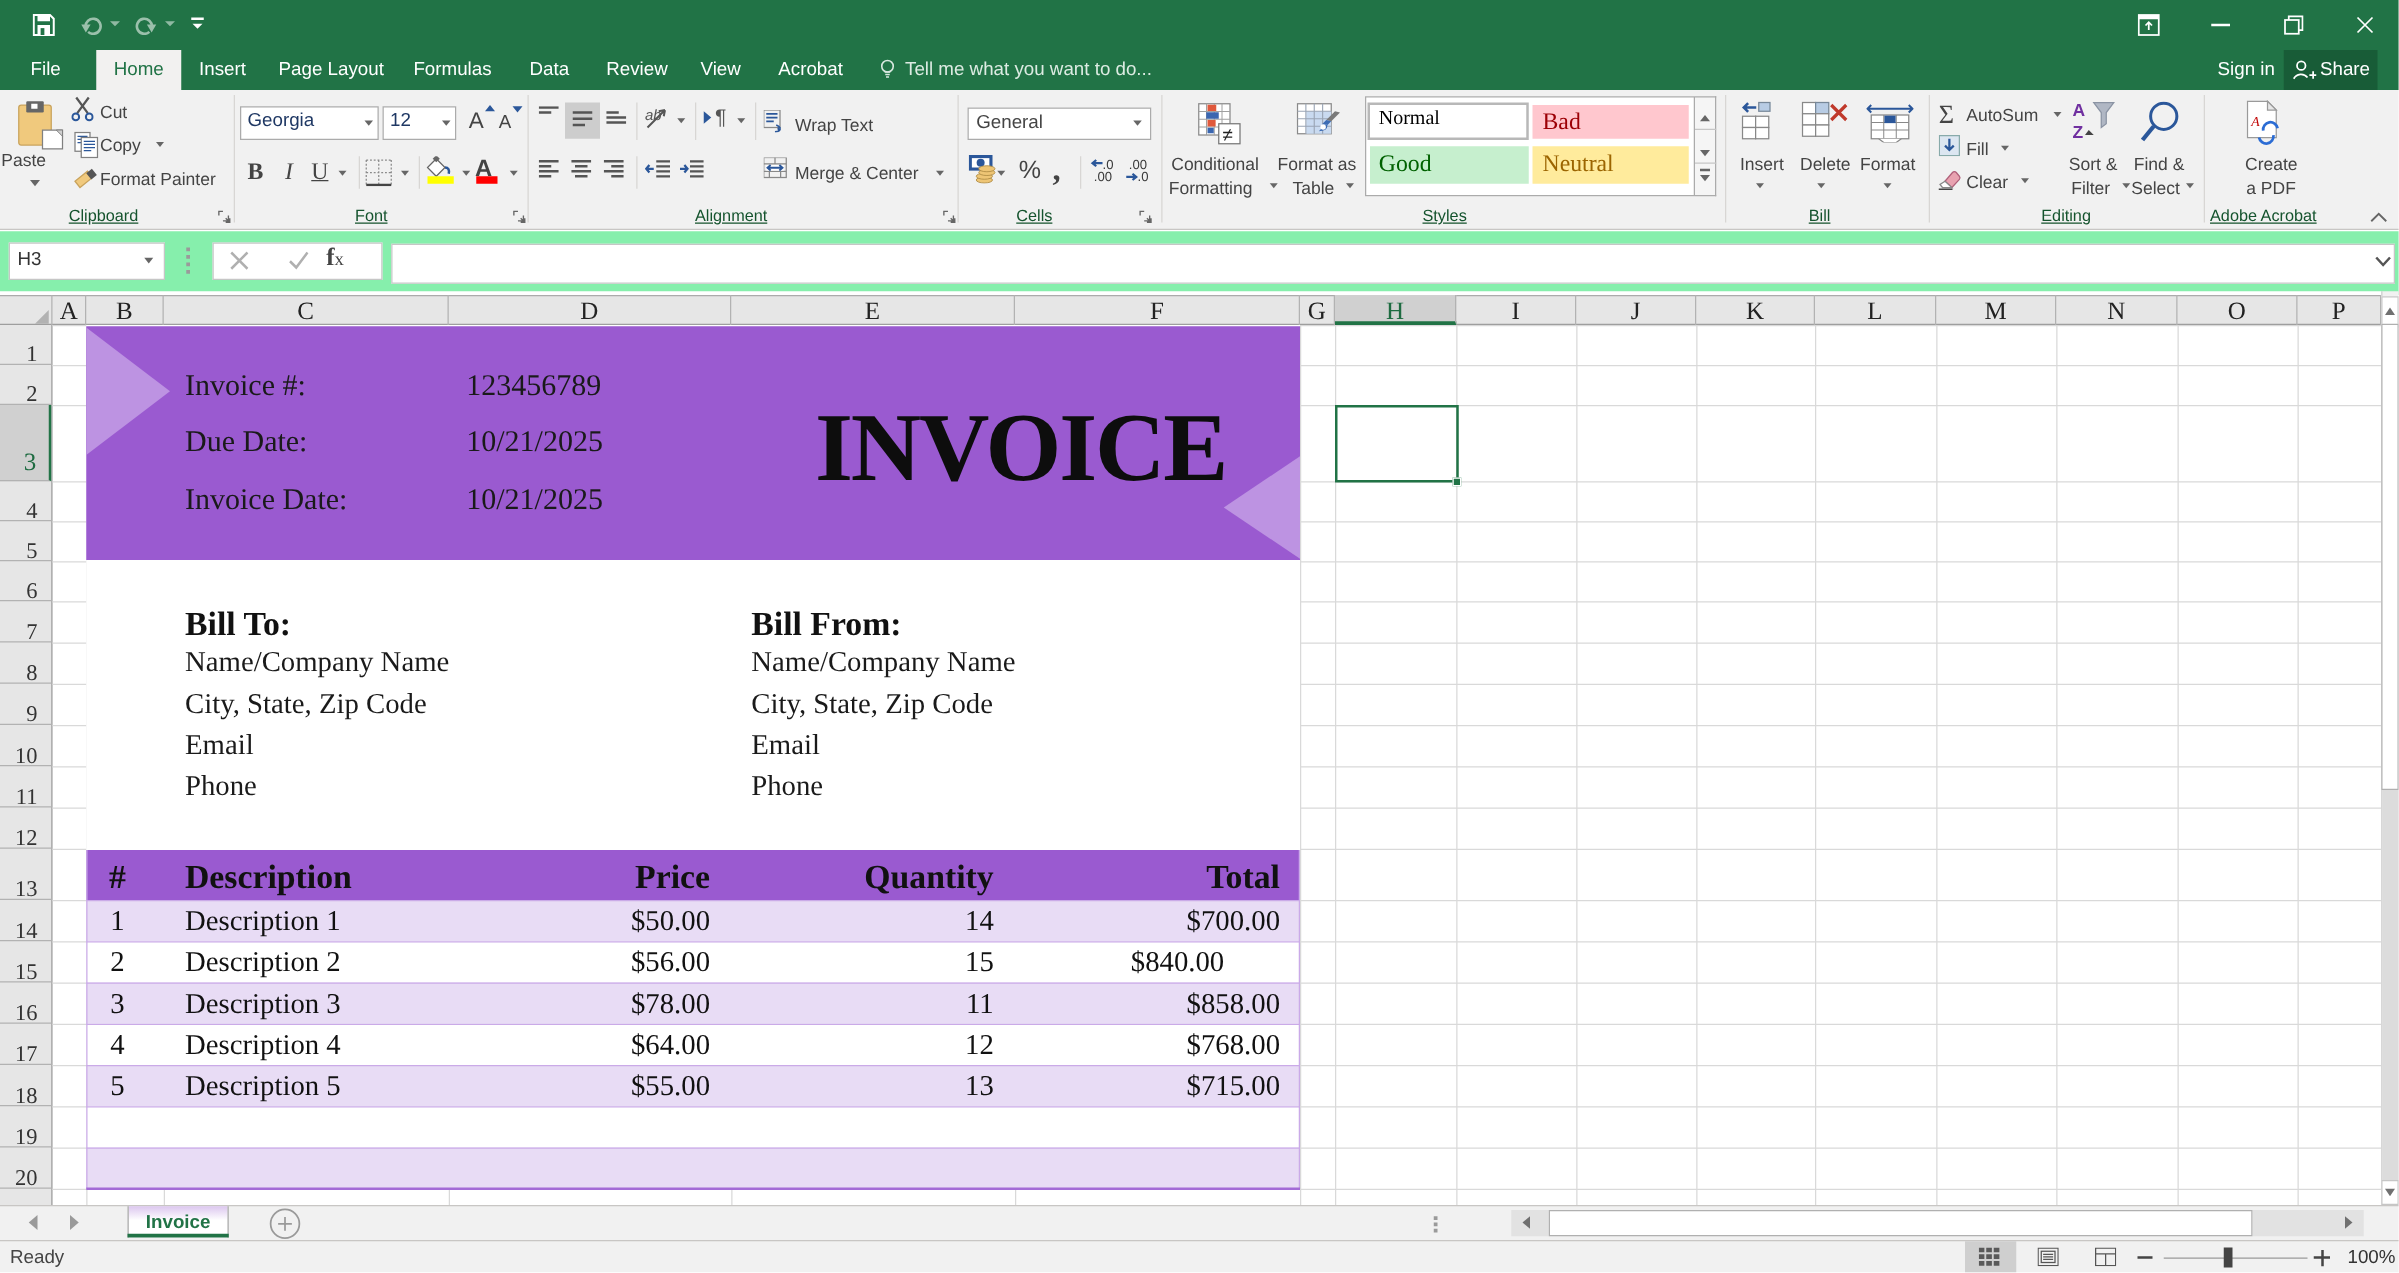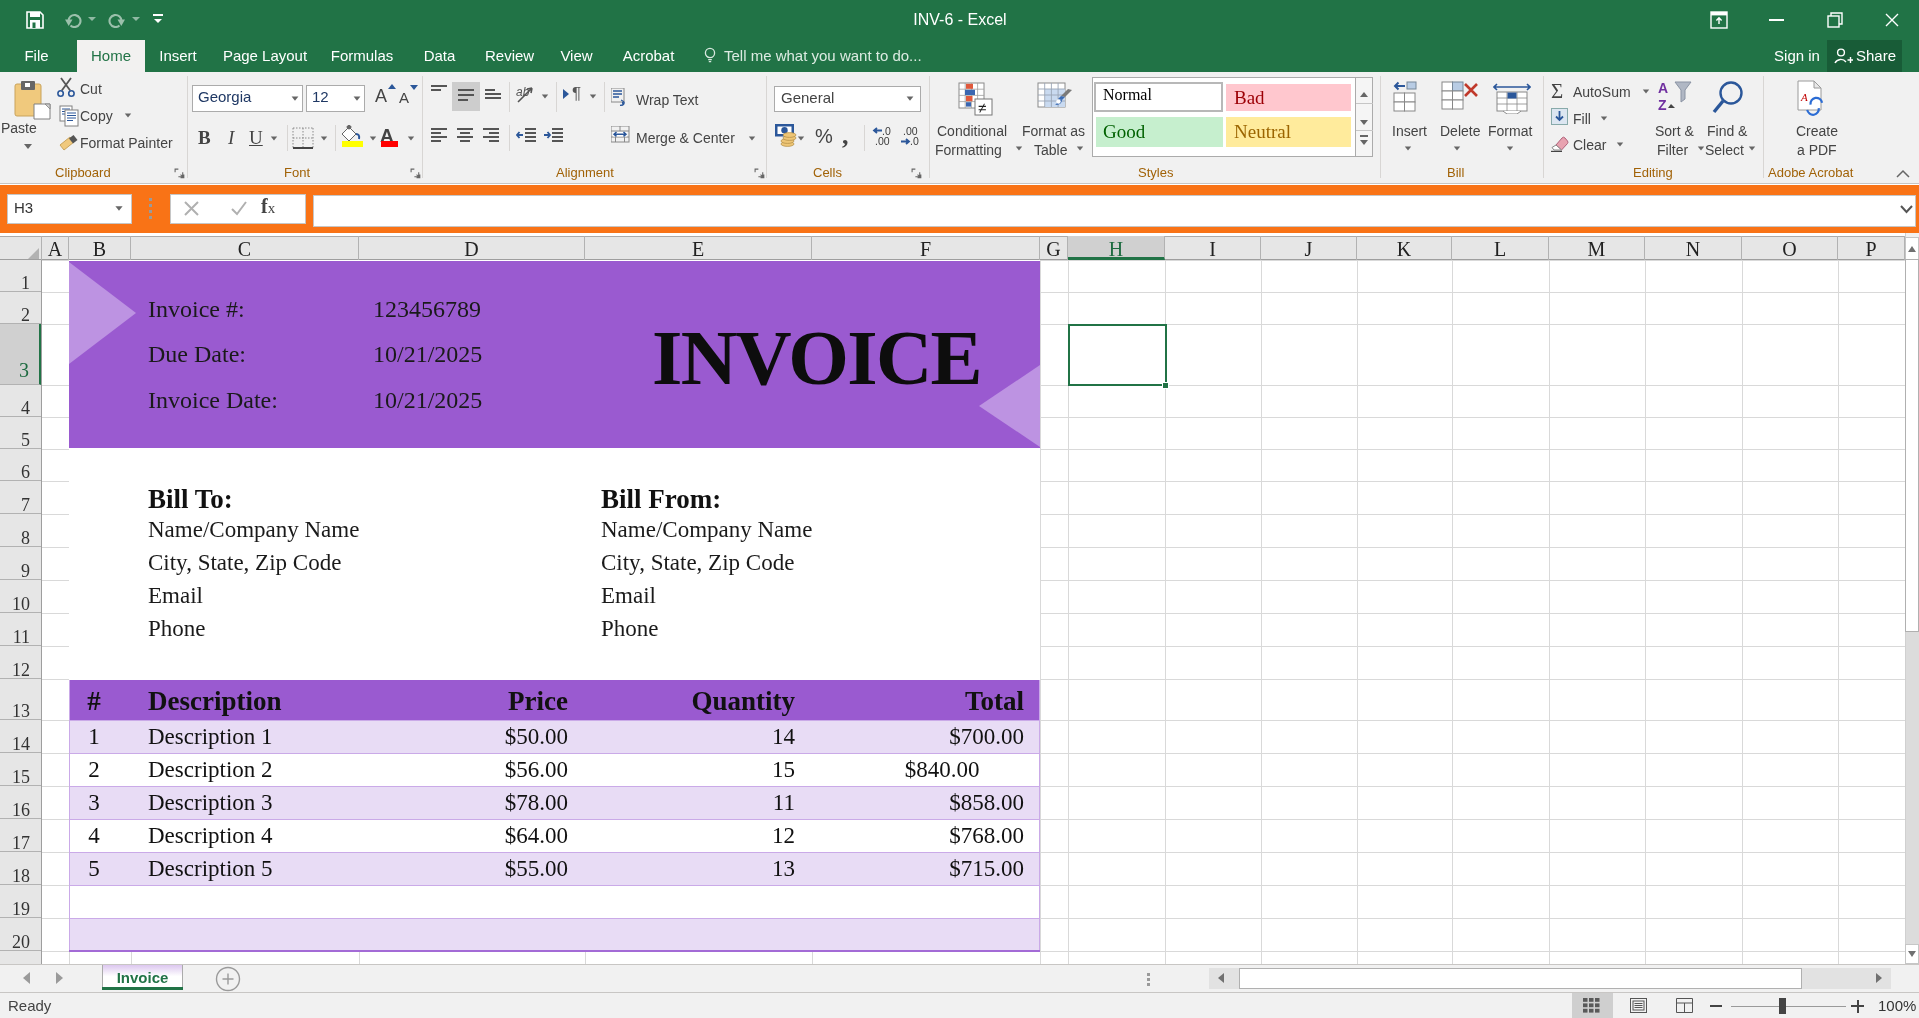--- a/index.html
+++ b/index.html
@@ -7,27 +7,27 @@
 body { font-family:"Liberation Sans", sans-serif; position:relative; background:#fff; }
 .abs { position:absolute; }
 
 #titlebar { position:absolute; left:0; top:0; width:1919px; height:40px; background:#217346; }
 #tabrow { position:absolute; left:0; top:40px; width:1919px; height:32px; background:#217346; }
 .tab { position:absolute; top:0; height:32px; line-height:32px; color:#fff; font-size:15px; text-align:center; }
 #hometab { position:absolute; left:77px; top:0; width:68px; height:32px; background:#f2f1f0; color:#217346; font-size:15px; text-align:center; line-height:32px; }
 
 #ribbon { position:absolute; left:0; top:72px; width:1919px; height:112px; background:#f1f1f1; border-bottom:1px solid #c8c6c4; }
 .rlabel { position:absolute; color:#444; font-size:14px; white-space:nowrap; }
-.glabel { position:absolute; color:#a16207; font-size:13px; white-space:nowrap; top:93px; }
+.glabel { position:absolute; color:#14532d; font-size:13px; white-space:nowrap; top:93px;text-decoration:underline; }
 .gsep { position:absolute; top:4px; width:1px; height:102px; background:#d8d6d4; }
 .combo { position:absolute; background:#fff; border:1px solid #ababab; }
 .carr { position:absolute; width:0; height:0; border-left:4px solid transparent; border-right:4px solid transparent; border-top:5px solid #666; }
 .launch { position:absolute; width:12px; height:12px; }
 
-#fbar { position:absolute; left:0; top:185px; width:1919px; height:51px; background:#f97316; }
+#fbar { position:absolute; left:0; top:185px; width:1919px; height:51px; background:#86efac; }
 
 #grid { position:absolute; left:0; top:233px; width:1905px; height:731px; background:#fff; }
 .gl { position:absolute; background:#d9d9d9; }
 .hdr { position:absolute; background:#e6e6e6; }
 .serif { font-family:"Liberation Serif", serif; }
 
 #sheetbar { position:absolute; left:0; top:964px; width:1919px; height:28px; background:#f1f1f1; border-top:1px solid #c8c6c4;}
 #statusbar { position:absolute; left:0; top:992px; width:1919px; height:26px; background:#f1f1f1; border-top:1px solid #c8c6c4; }
 </style>
 </head>
@@ -48,21 +48,20 @@
   <div class="abs" style="left:88px;top:17px;width:0;height:0;border-left:4px solid transparent;border-right:4px solid transparent;border-top:4px solid rgba(255,255,255,.5)"></div>
 
   <svg class="abs" style="left:107px;top:11px;opacity:.55" width="19" height="17" viewBox="0 0 19 17">
     <path d="M14.5 10.5 A6 6 0 1 0 12.5 14.5" fill="none" stroke="#fff" stroke-width="2.1"></path>
     <polygon points="10.5,8.5 18,8.5 14.3,15" fill="#fff"></polygon>
   </svg>
   <div class="abs" style="left:132px;top:17px;width:0;height:0;border-left:4px solid transparent;border-right:4px solid transparent;border-top:4px solid rgba(255,255,255,.5)"></div>
 
   <div class="abs" style="left:153px;top:14px;width:10px;height:2px;background:#fff"></div>
   <div class="abs" style="left:154px;top:19px;width:0;height:0;border-left:4px solid transparent;border-right:4px solid transparent;border-top:4px solid #fff"></div>
-  <div class="abs" style="left:820px;top:0;width:280px;height:40px;line-height:40px;text-align:center;color:#fff;font-size:16px">INV-6 - Excel</div>
 
   <svg class="abs" style="left:1710px;top:11px" width="18" height="18" viewBox="0 0 18 18">
     <rect x="1" y="1" width="16" height="16" fill="none" stroke="#fff" stroke-width="1.4"></rect>
     <rect x="1" y="1" width="16" height="3.4" fill="#fff"></rect>
     <path d="M9 13 v-6 M6.4 9.4 L9 6.8 l2.6 2.6" fill="none" stroke="#fff" stroke-width="1.4"></path>
   </svg>
   <div class="abs" style="left:1769px;top:19px;width:15px;height:1.6px;background:#fff"></div>
   <svg class="abs" style="left:1827px;top:12px" width="16" height="16" viewBox="0 0 16 16">
     <rect x="1" y="4" width="11" height="11" fill="none" stroke="#fff" stroke-width="1.4"></rect>
     <path d="M4 4 v-3 h11 v11 h-3" fill="none" stroke="#fff" stroke-width="1.4"></path>

